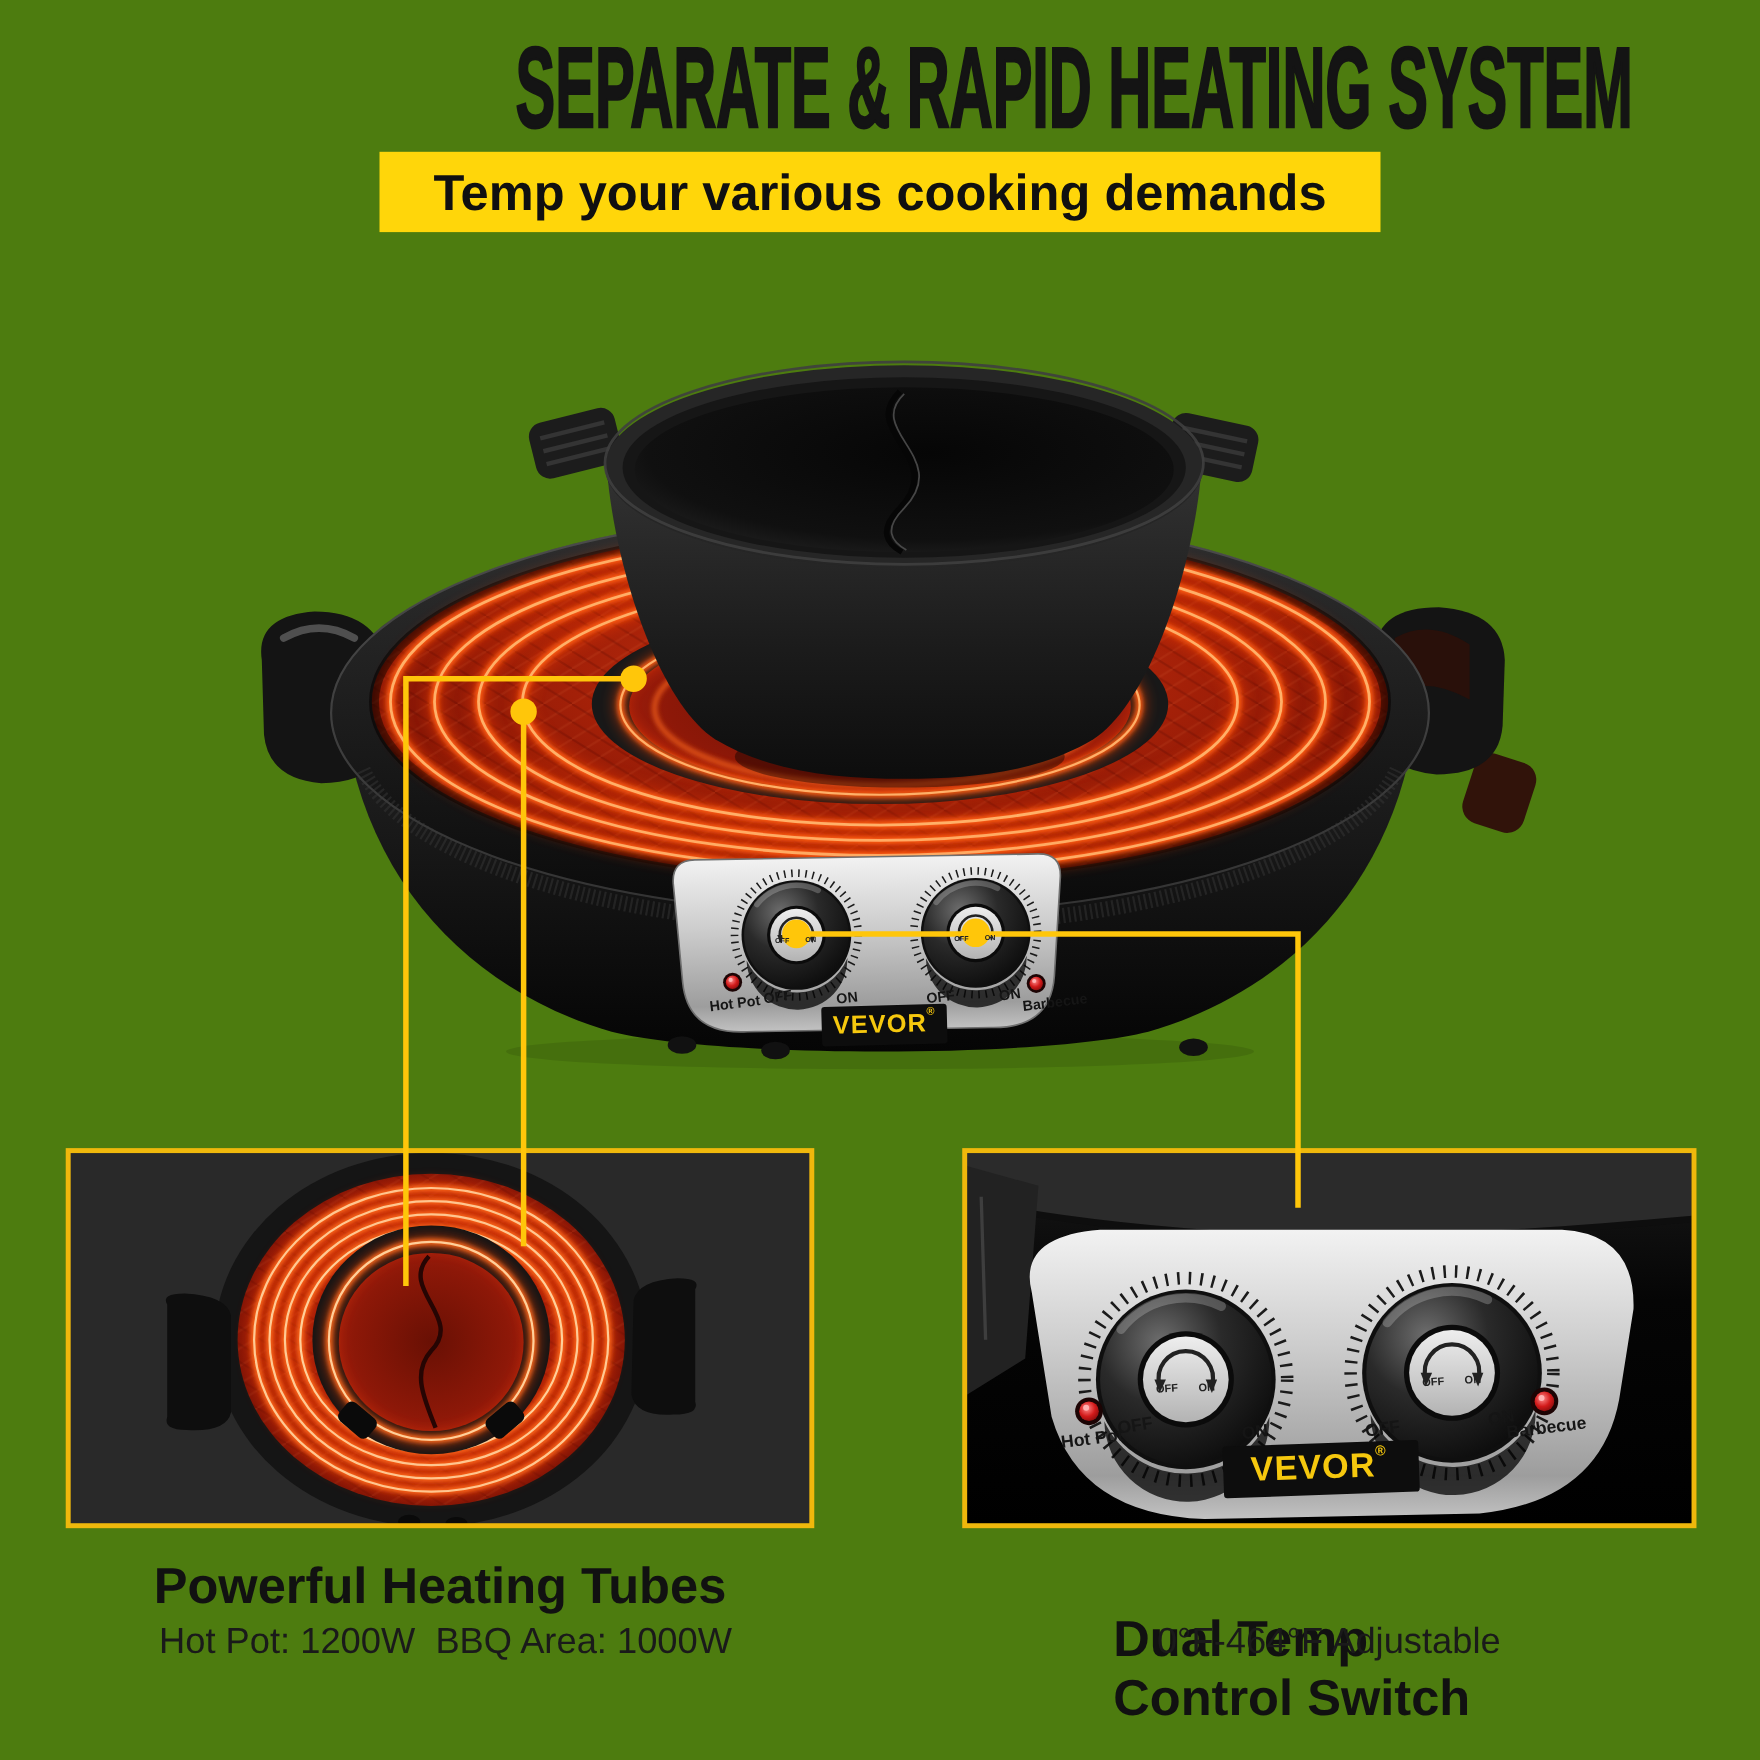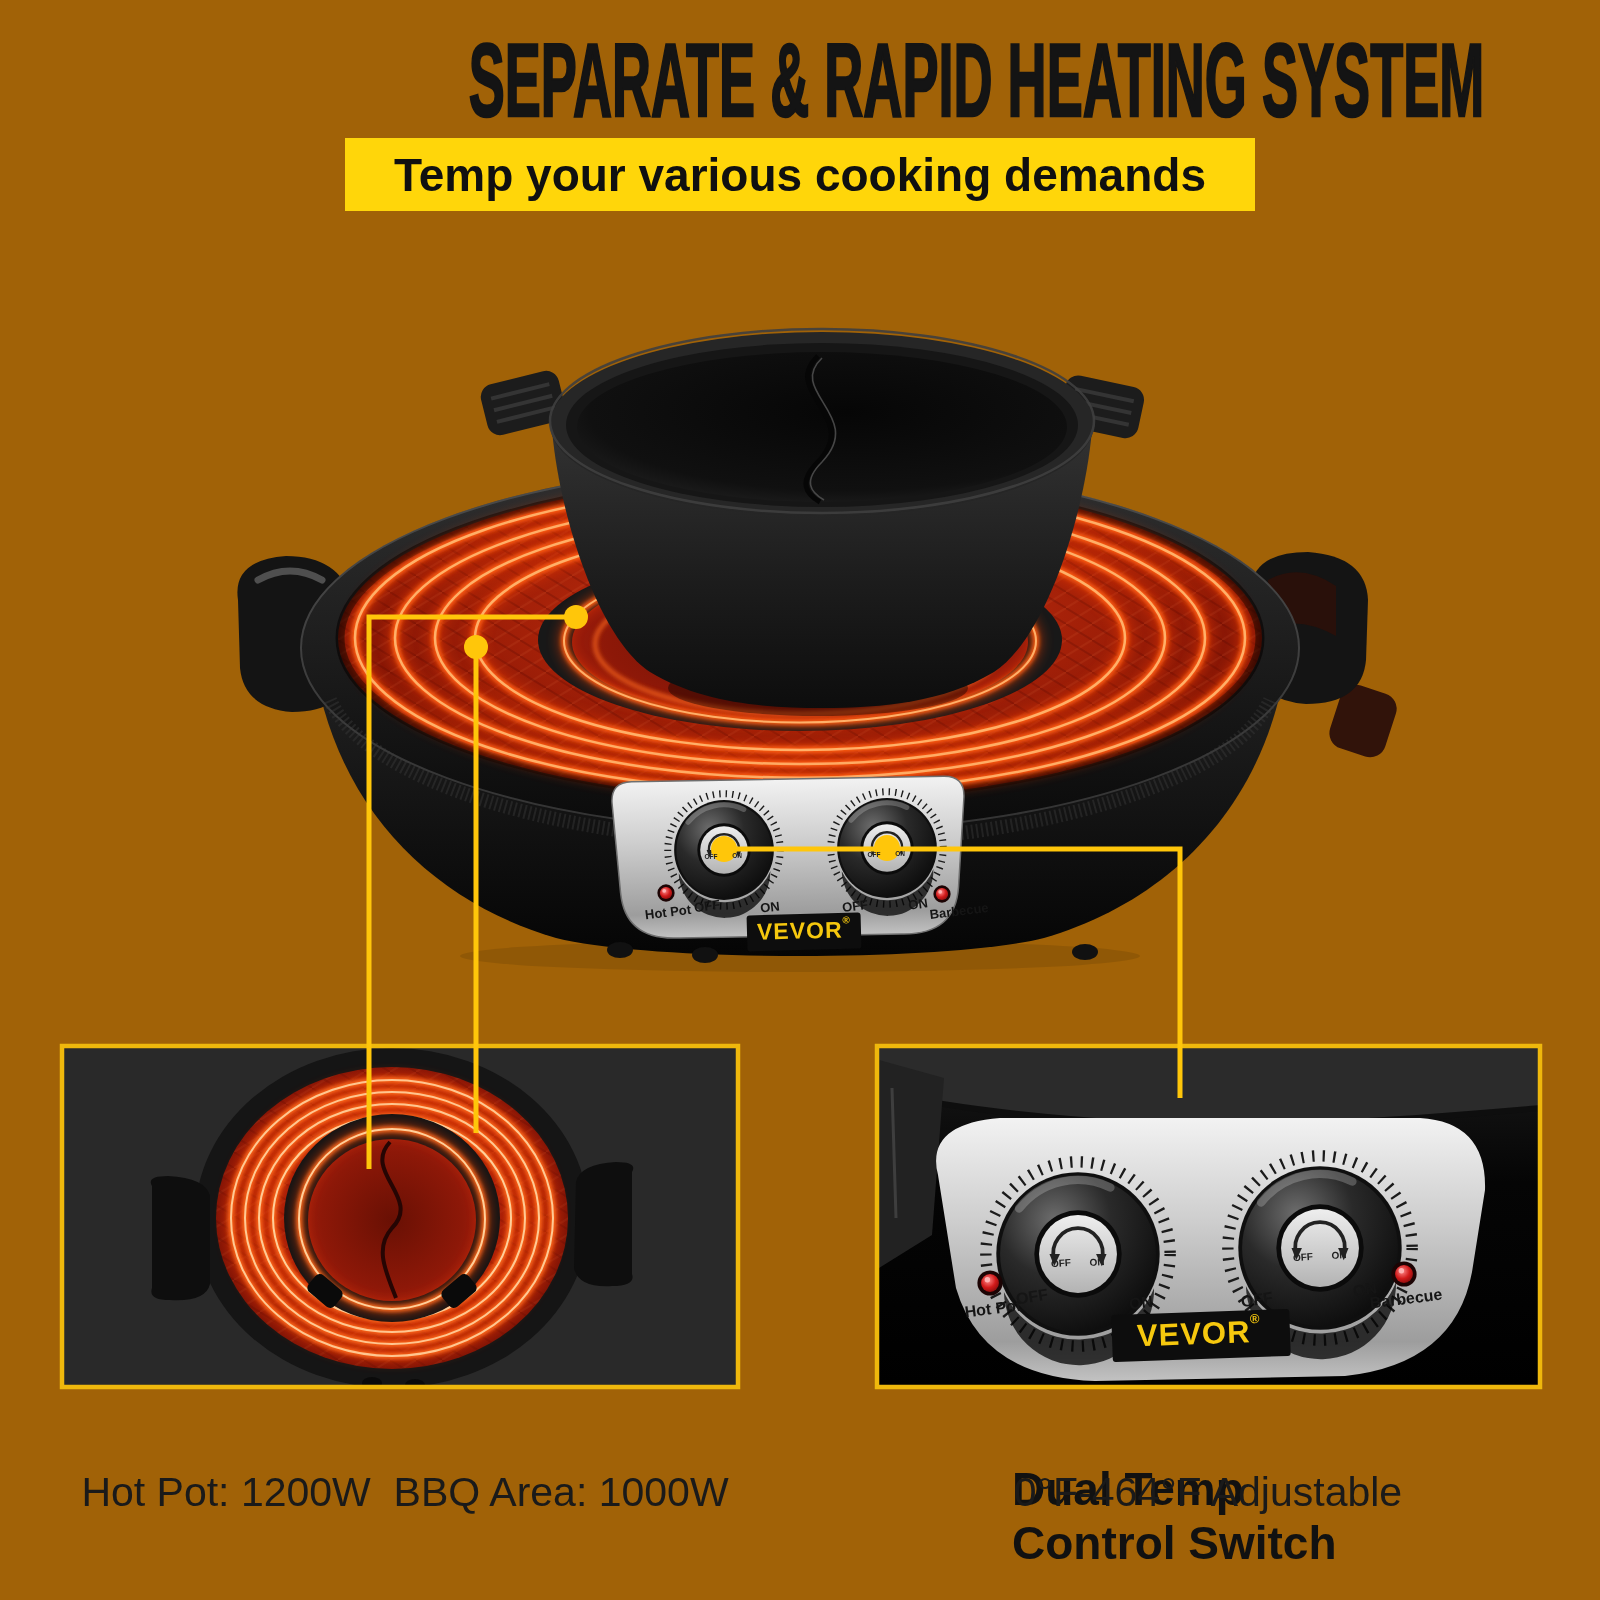--- a/index.html
+++ b/index.html
@@ -1,29 +1,29 @@
 <!DOCTYPE html>
 <html><head>
 <meta charset="utf-8">
 <style>
   html,body{margin:0;padding:0;background:#fff;}
-  #stage{position:relative;width:1600px;height:1600px;background:#a16207;overflow:hidden;
+  #stage{position:relative;width:1600px;height:1600px;background:#4d7c0f;overflow:hidden;
          font-family:"Liberation Sans", sans-serif;}
   #artwork{position:absolute;left:0;top:0;width:1600px;height:1600px;z-index:1;}
   .ov{position:absolute;z-index:3;}
   .title-wrap{left:0;top:28px;width:1600px;text-align:center;}
   .title-txt{display:inline-block;font-size:104px;font-weight:700;color:#141414;
              letter-spacing:0px;-webkit-text-stroke:2.5px #141414;
              transform:scaleX(0.52);transform-origin:center;white-space:nowrap;line-height:1.0;}
   .banner{left:345px;top:138px;width:910px;height:73px;background:#FFD60A;
           display:flex;align-items:center;justify-content:center;}
   .banner-txt{font-size:46px;font-weight:700;color:#101010;letter-spacing:0px;}
   .lbl{position:absolute;z-index:3;font-weight:700;color:#151515;white-space:nowrap;}
   .cap-title{font-size:46px;font-weight:700;color:#111;}
-  .cap-spec{font-size:41px;font-weight:400;color:#1a1a1a;white-space:pre;}
+  .cap-spec{font-size:33px;font-weight:400;color:#1a1a1a;white-space:pre;}
   .center-x{transform:translate(-50%,-50%);}
   .vevor{display:flex;align-items:flex-start;color:#F6C80E;font-weight:700;letter-spacing:1px;}
   .vevor .reg{font-weight:700;}
 </style>
 </head>
 <body>
 
 <div id="stage">
 
 <svg id="artwork" viewBox="0 0 1600 1600">
@@ -303,17 +303,18 @@
 <div class="lbl center-x" style="left:1406px;top:1299px;font-size:16px;transform:translate(-50%,-50%) rotate(-7deg);">Barbecue</div>
 <div class="lbl center-x" style="left:1061px;top:1263px;font-size:10px;color:#222;transform:translate(-50%,-50%) rotate(-4deg);">OFF</div>
 <div class="lbl center-x" style="left:1097px;top:1262px;font-size:10px;color:#222;transform:translate(-50%,-50%) rotate(-4deg);">ON</div>
 <div class="lbl center-x" style="left:1303px;top:1257px;font-size:10px;color:#222;transform:translate(-50%,-50%) rotate(-4deg);">OFF</div>
 <div class="lbl center-x" style="left:1339px;top:1255px;font-size:10px;color:#222;transform:translate(-50%,-50%) rotate(-4deg);">ON</div>
 <div class="ov vevor" style="left:1199px;top:1334px;transform:translate(-50%,-50%) rotate(-2deg);font-size:31px;">
   <span>VEVOR</span>
       <span class="reg" style="font-size:13px;margin-top:-3px;">®</span>
 </div>
 
+<div class="ov cap-title center-x" style="left:400px;top:1441px;transform:translate(-50%,-50%);">Powerful Heating Tubes</div>
 <div class="ov cap-spec center-x" style="left:405px;top:1492px;transform:translate(-50%,-50%);">Hot Pot: 1200W  BBQ Area: 1000W</div>
 <div class="ov cap-title center-x" style="left:1208px;top:1516px;transform:translate(-50%,-50%);">Dual Temp Control Switch</div>
 <div class="ov cap-spec center-x" style="left:1208px;top:1492px;transform:translate(-50%,-50%);">0°F-464°F Adjustable</div>
 
 </div>
 
 </body></html>

